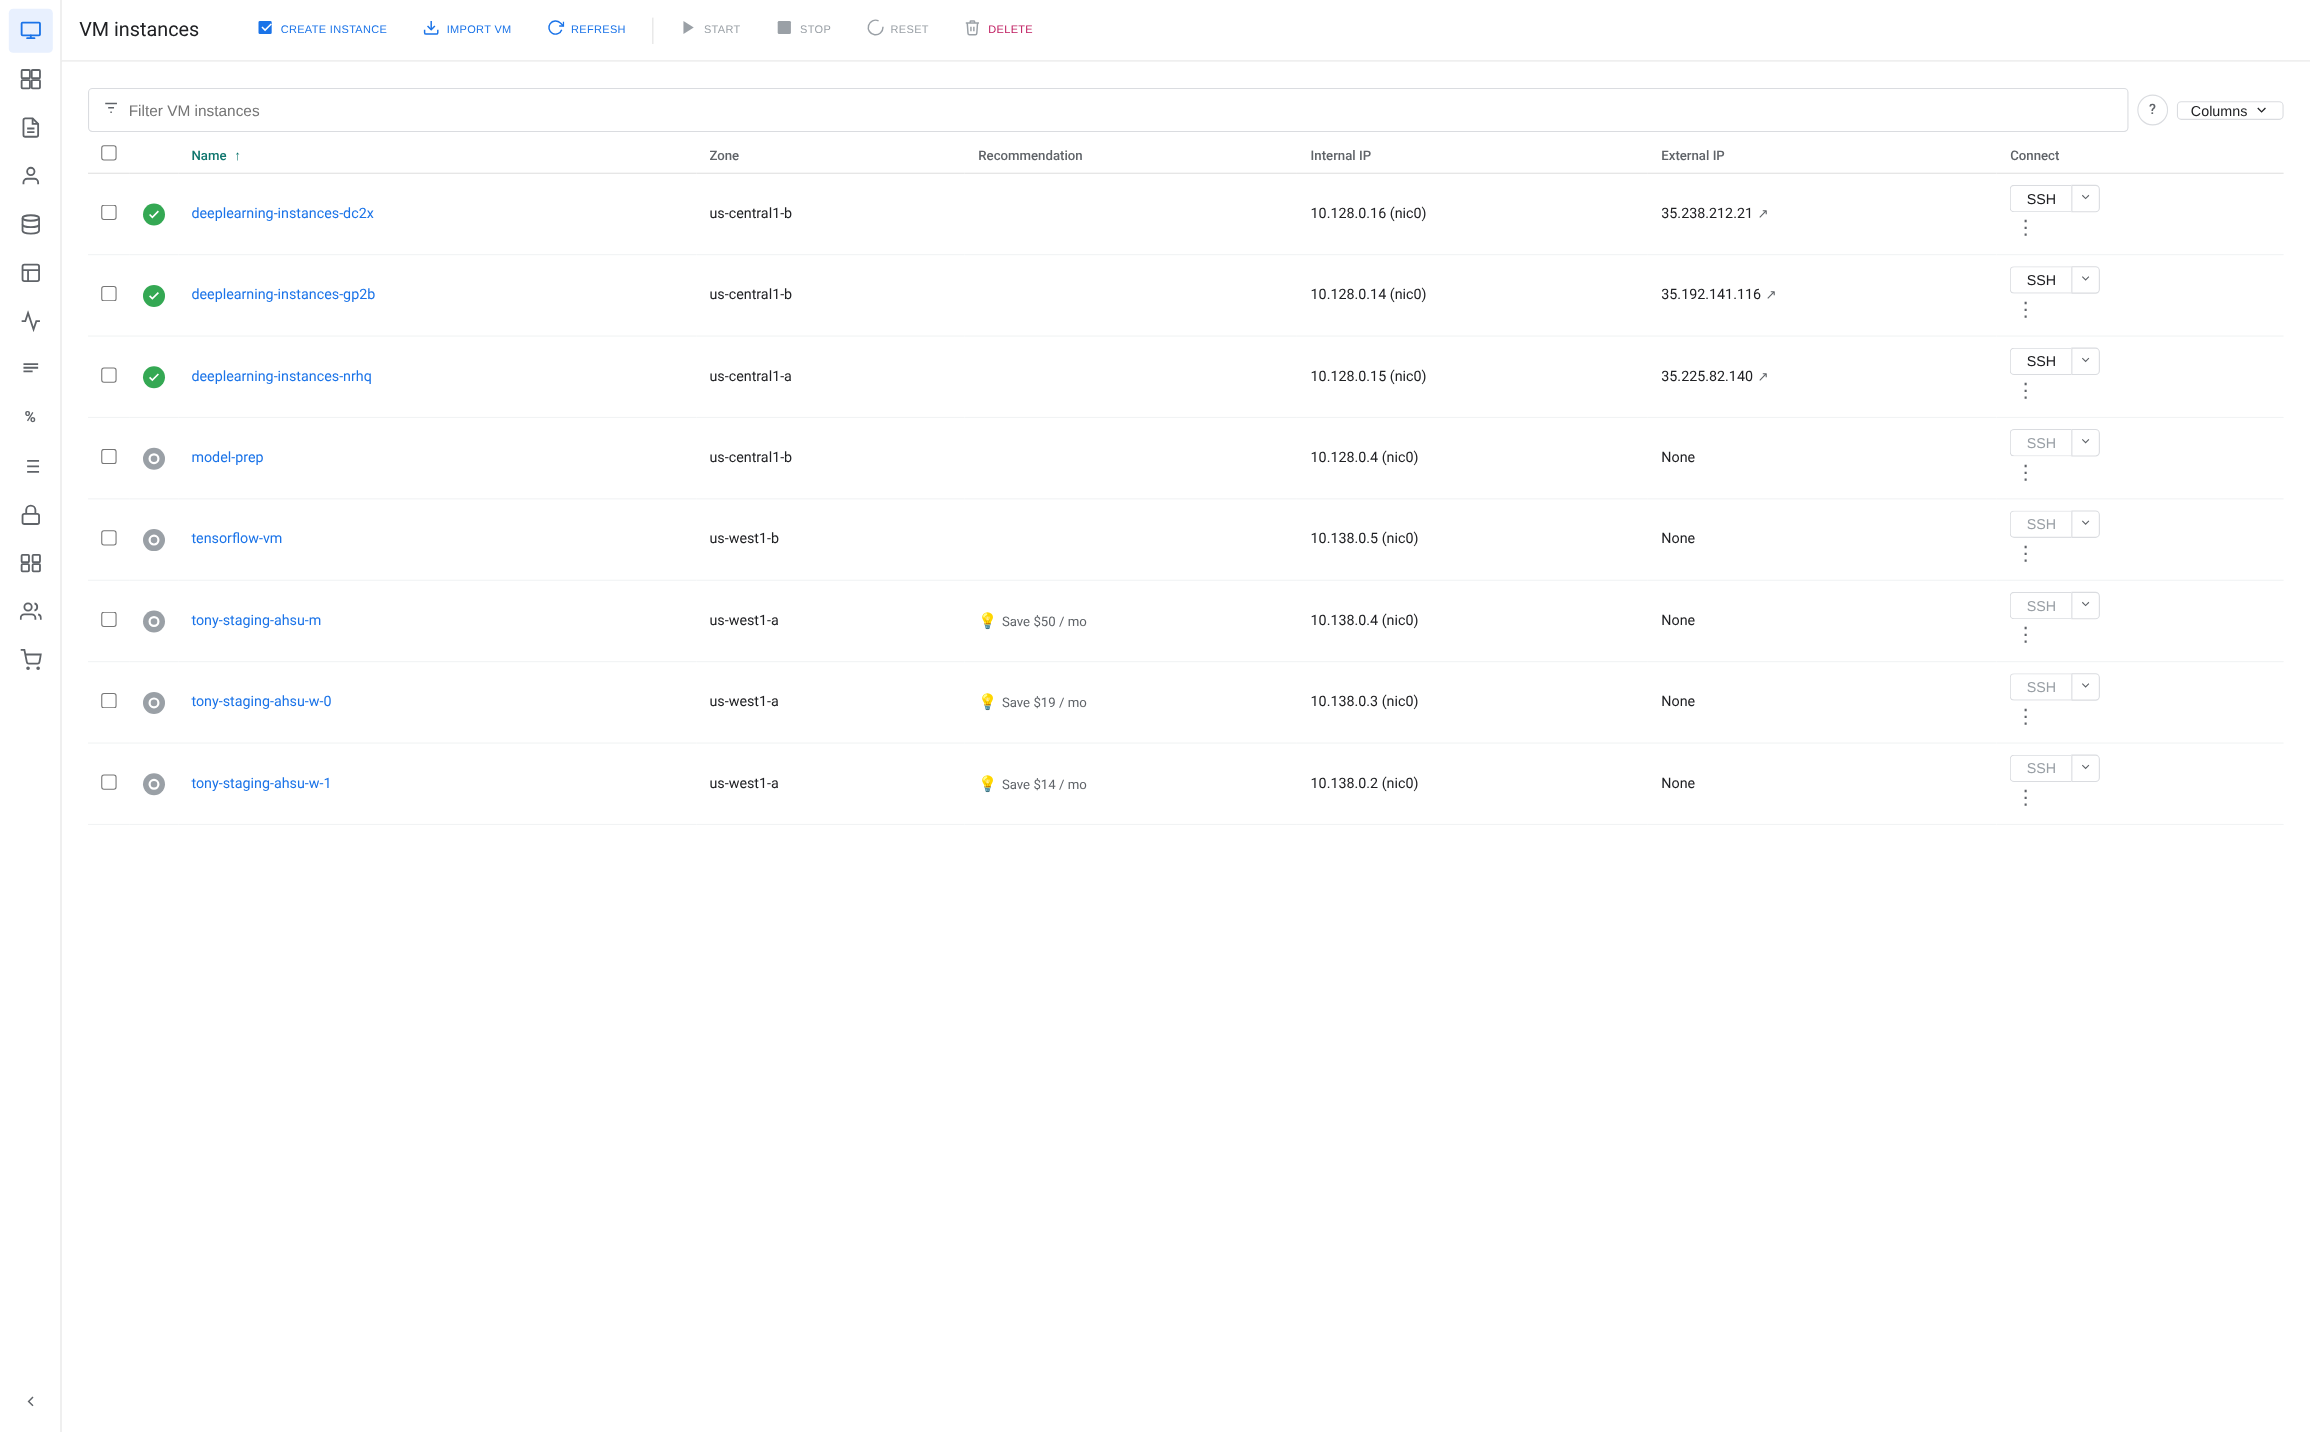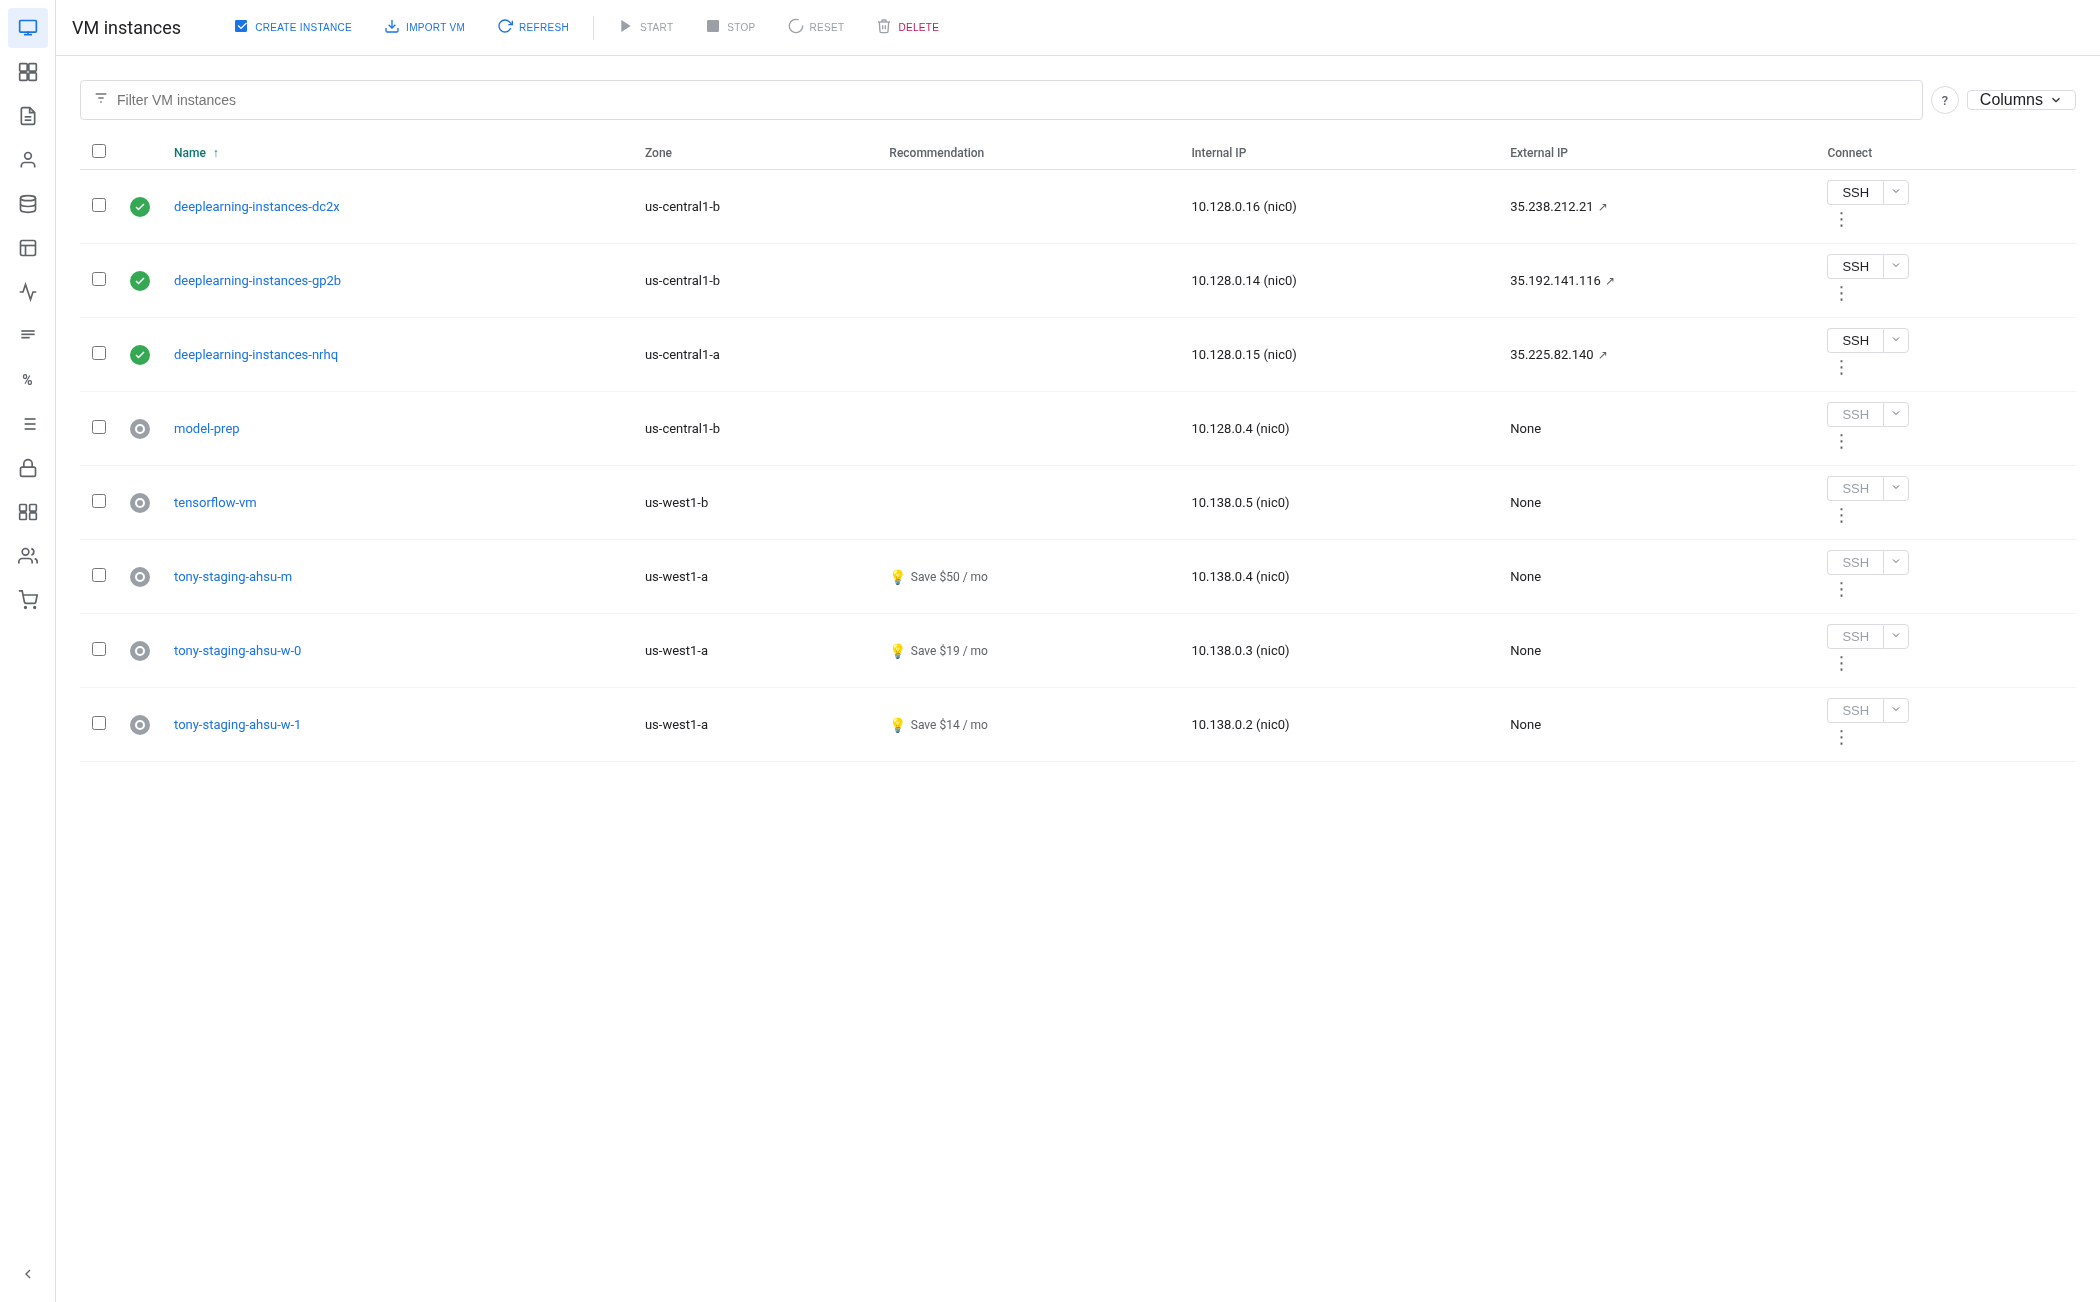--- a/index.html
+++ b/index.html
@@ -113,21 +113,21 @@
       padding: 24px;
       overflow-y: auto;
       background: #fff;
     }
 
     
     .filter-bar {
       display: flex;
       align-items: center;
       gap: 8px;
-      margin-bottom: 16px;
+      margin-bottom: 4px;
     }
     .filter-input-wrap {
       flex: 1;
       display: flex;
       align-items: center;
       border: 1px solid #dadce0;
       border-radius: 4px;
       padding: 0 12px;
       height: 40px;
     }
@@ -160,21 +160,21 @@
     }
     .columns-btn {
       display: flex;
       align-items: center;
       gap: 6px;
       padding: 0 12px;
       border: 1px solid #dadce0;
       border-radius: 4px;
       background: #fff;
       cursor: pointer;
-      font-size: 16px;
+      font-size: 13px;
       color: #202124;
       white-space: nowrap;
     }
 
     
     .table-wrap {
       width: 100%;
     }
     table {
       width: 100%;

